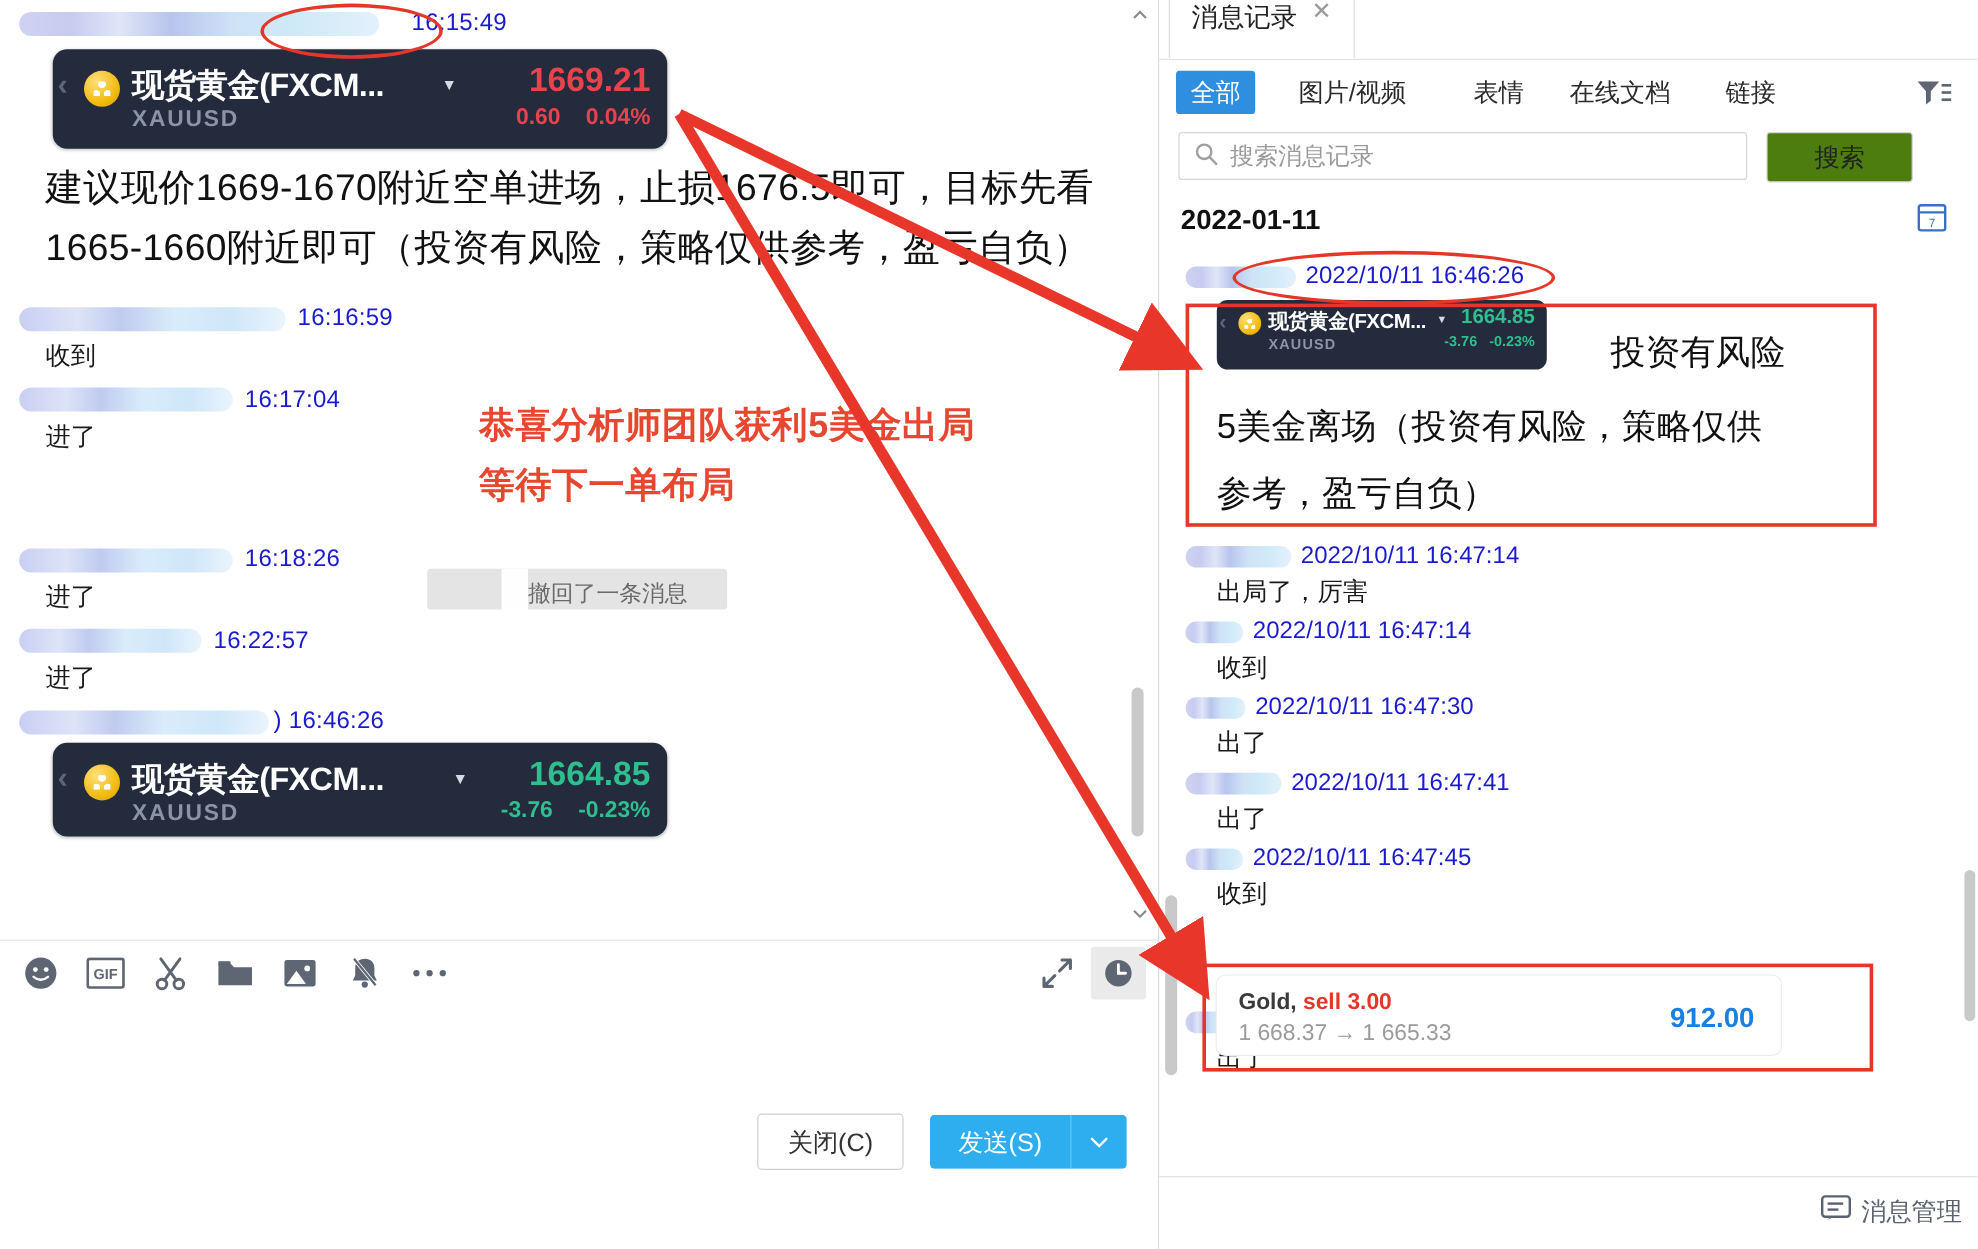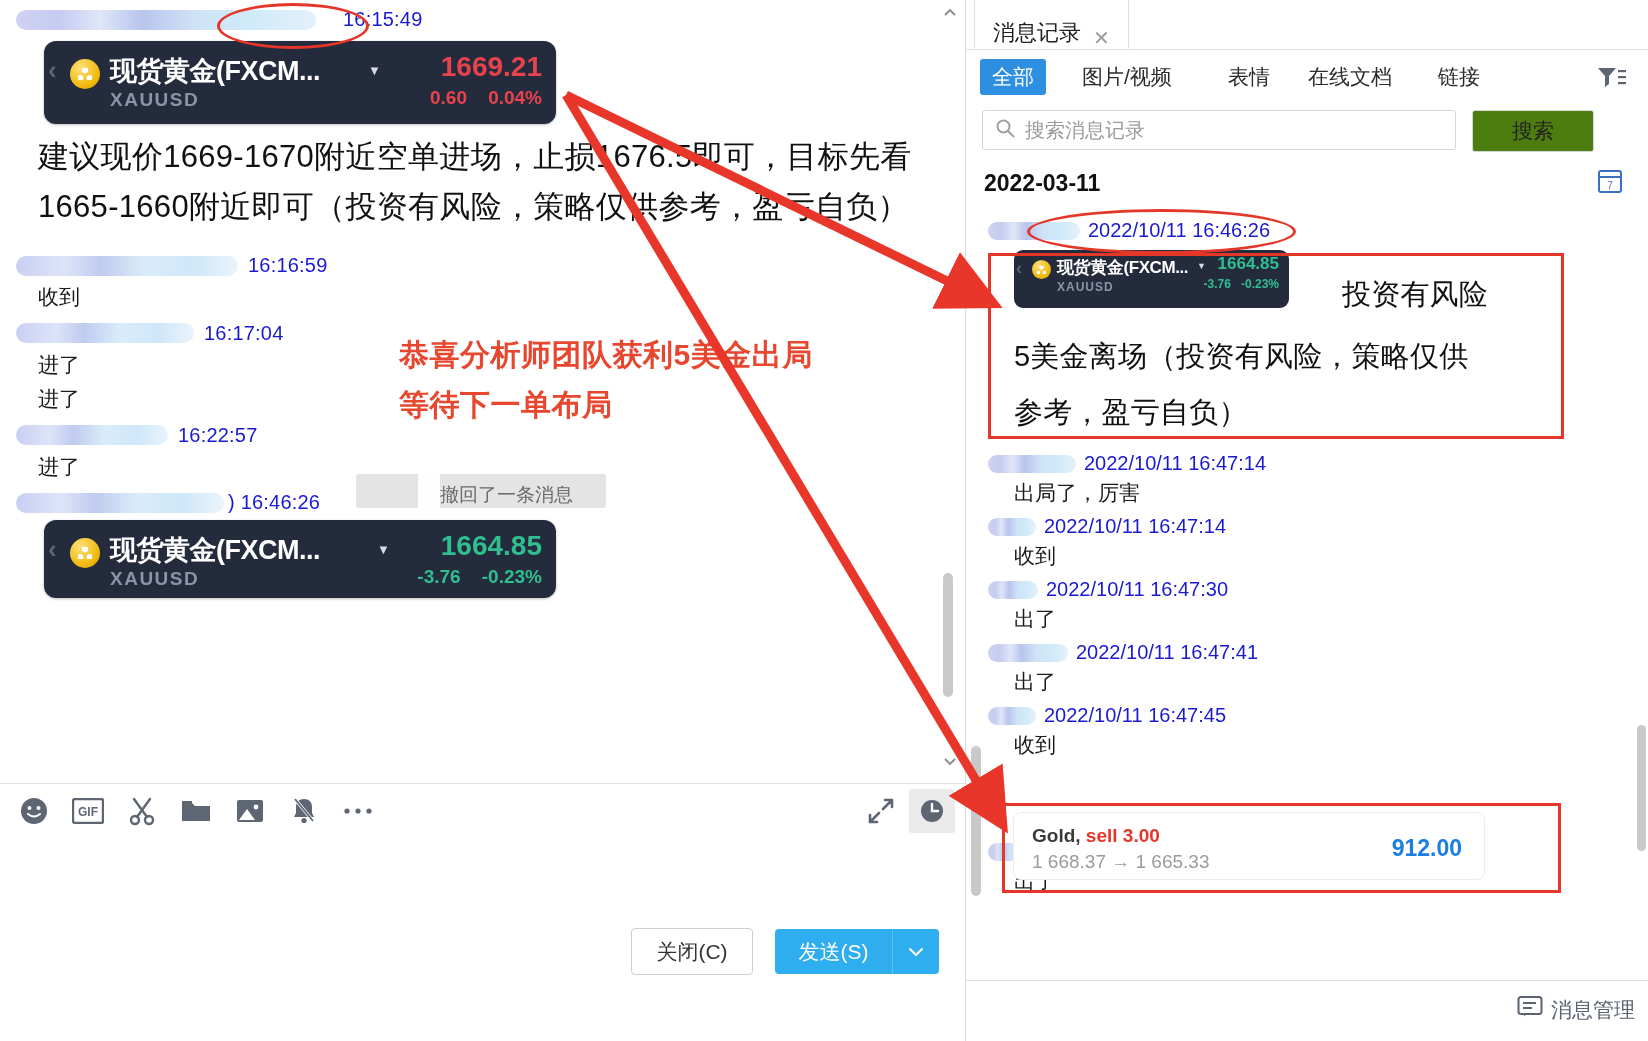--- a/index.html
+++ b/index.html
@@ -106,21 +106,21 @@
 
   
   .right-panel{
     position:absolute;left:965px;top:0;width:683px;height:1041px;background:#fff;
     border-left:1px solid #dcdcdc;
   }
   .r-collapse{position:absolute;left:6px;top:6px;width:26px;height:26px;color:#888;font-size:16px;
     display:flex;align-items:center;justify-content:center;}
   .tabbar{position:absolute;left:0;top:0;width:683px;height:49px;border-bottom:1px solid #e0e0e0;background:#fff;}
   .tab{
-    position:absolute;left:8px;top:0;height:49px;display:flex;align-items:flex-end;gap:12px;
+    position:absolute;left:8px;top:0;height:49px;display:flex;align-items:flex-start;gap:12px;
     padding:0 18px;border-left:1px solid #e0e0e0;border-right:1px solid #e0e0e0;
     box-sizing:border-box;background:#fff;border-bottom:1px solid #fff;
   }
   .tab-label{font-size:22px;color:#222;}
   .tab-close{color:#9b9b9b;font-size:20px;line-height:1;}
 
   .filters{position:absolute;left:0;top:49px;width:683px;height:56px;}
   .chip{
     position:absolute;top:10px;height:36px;display:flex;align-items:center;justify-content:center;
     font-size:21px;color:#2b2b2b;padding:0 12px;border-radius:3px;cursor:pointer;white-space:nowrap;
@@ -237,20 +237,24 @@
       <div class="row-head" style="margin-top:10px;">
         <span class="mask2" style="width:178px;"></span>
         <span class="ts">16:17:04</span>
       </div>
       <div class="msgtext">进了</div>
 
       <div class="recall"></div>
       <div class="recall-white"></div>
       <div class="recall-text">撤回了一条消息</div>
 
+      <div class="row-head" style="margin-top:76px;">
+        <span class="mask2" style="width:178px;"></span>
+        <span class="ts">16:18:26</span>
+      </div>
       <div class="msgtext">进了</div>
 
       <div class="row-head" style="margin-top:10px;">
         <span class="mask2" style="width:152px;"></span>
         <span class="ts">16:22:57</span>
       </div>
       <div class="msgtext">进了</div>
 
       <div class="row-head" style="margin-top:10px;">
         <span class="mask2" style="width:208px;"></span>
@@ -406,21 +410,21 @@
           <svg width="20" height="20" viewBox="0 0 20 20">
               <circle cx="8.5" cy="8.5" r="6" fill="none" stroke="#a0a0a0" stroke-width="2"></circle>
               <path d="M13 13 L18.5 18.5" stroke="#a0a0a0" stroke-width="2" stroke-linecap="round"></path>
             </svg>
         </span>
         <span class="search-ph">搜索消息记录</span>
       </div>
       <div class="searchbtn">搜索</div>
     </div>
 
-    <div class="datehdr">2022-03-11</div>
+    <div class="datehdr">2022-01-11</div>
     <div class="cal-ico">
       <svg width="26" height="26" viewBox="0 0 26 26">
           <rect x="2" y="3" width="22" height="21" rx="2" fill="none" stroke="#3a6fc4" stroke-width="2"></rect>
           <path d="M2 9 h22" stroke="#3a6fc4" stroke-width="2"></path>
           <text x="13" y="21" font-size="10" fill="#3a6fc4" text-anchor="middle" font-family="Liberation Sans">7</text>
         </svg>
     </div>
 
     <div class="r-list">
 

